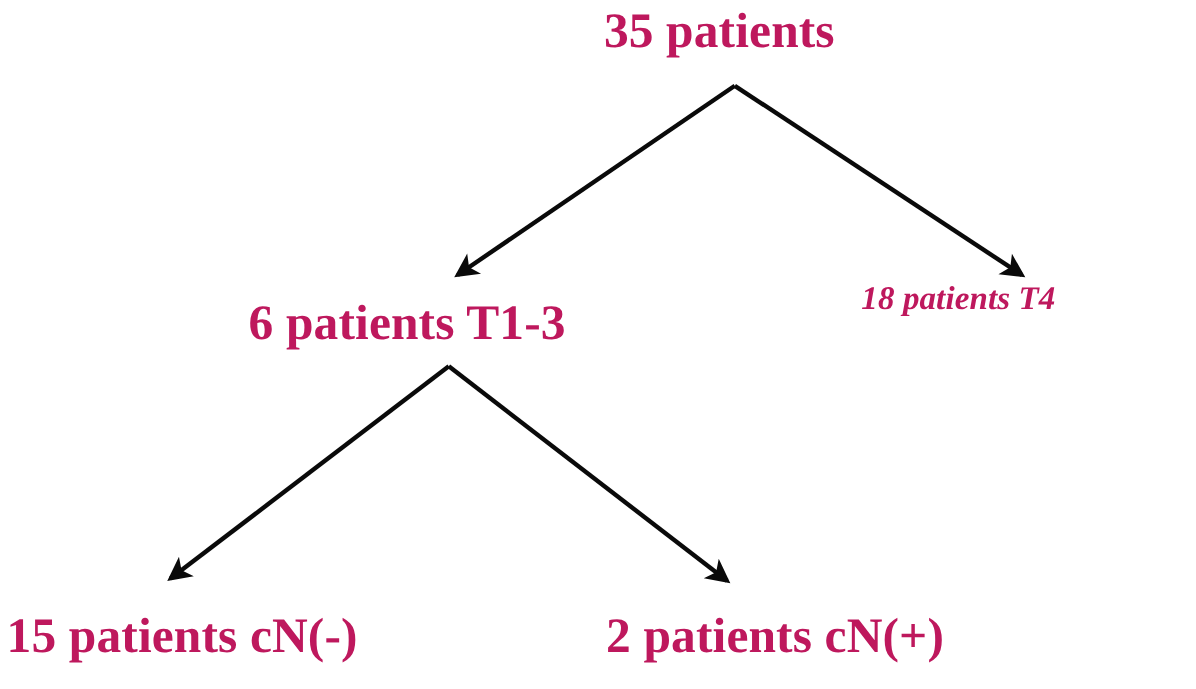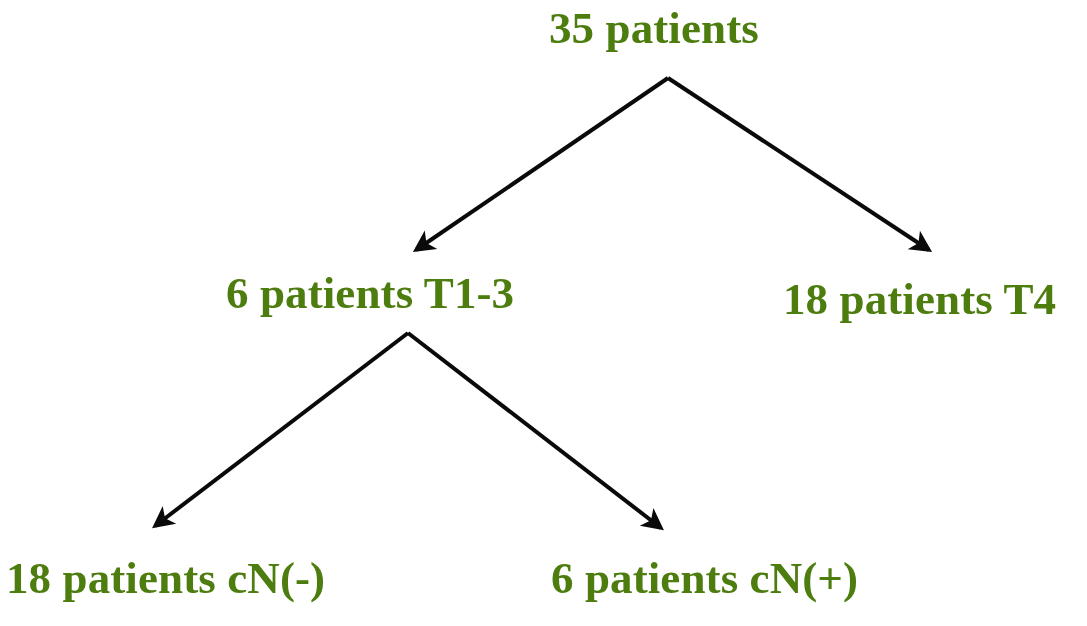--- a/index.html
+++ b/index.html
@@ -21,40 +21,41 @@
     left: 0;
     top: 0;
     width: 1087px;
     height: 626px;
   }
   .node-label {
     position: absolute;
     white-space: nowrap;
     font-family: "Liberation Serif", "DejaVu Serif", serif;
     font-weight: bold;
-    color: #4d7c0f;
+    color: #be185d;
     letter-spacing: 0.1px;
     line-height: 1;
   }
   
   #node-root {
     left: 549px;
     top: 6px;
     font-size: 45px;
   }
   
   #node-t13 {
     left: 226px;
     top: 271px;
     font-size: 45px;
   }
   #node-t4 {
     left: 783px;
-    top: 277px;
-    font-size: 45px;
+    top: 257px;
+    font-size: 30px;
+    font-style: italic;
   }
   
   #node-cn-neg {
     left: 6px;
     top: 556px;
     font-size: 45px;
   }
   #node-cn-pos {
     left: 551px;
     top: 556px;
@@ -81,17 +82,17 @@
 
     <line x1="408" y1="333" x2="661" y2="528" stroke="#0a0a0a" stroke-width="4" stroke-linecap="butt" marker-end="url(#arrow-head)"></line>
   </svg>
 
   <div class="node-label" id="node-root">35 patients</div>
 
   <div class="node-label" id="node-t13">6 patients T1-3</div>
 
   <div class="node-label" id="node-t4">18 patients T4</div>
 
-  <div class="node-label" id="node-cn-neg">18 patients cN(-)</div>
+  <div class="node-label" id="node-cn-neg">15 patients cN(-)</div>
 
-  <div class="node-label" id="node-cn-pos">6 patients cN(+)</div>
+  <div class="node-label" id="node-cn-pos">2 patients cN(+)</div>
 
 </div>
 
 </body></html>

